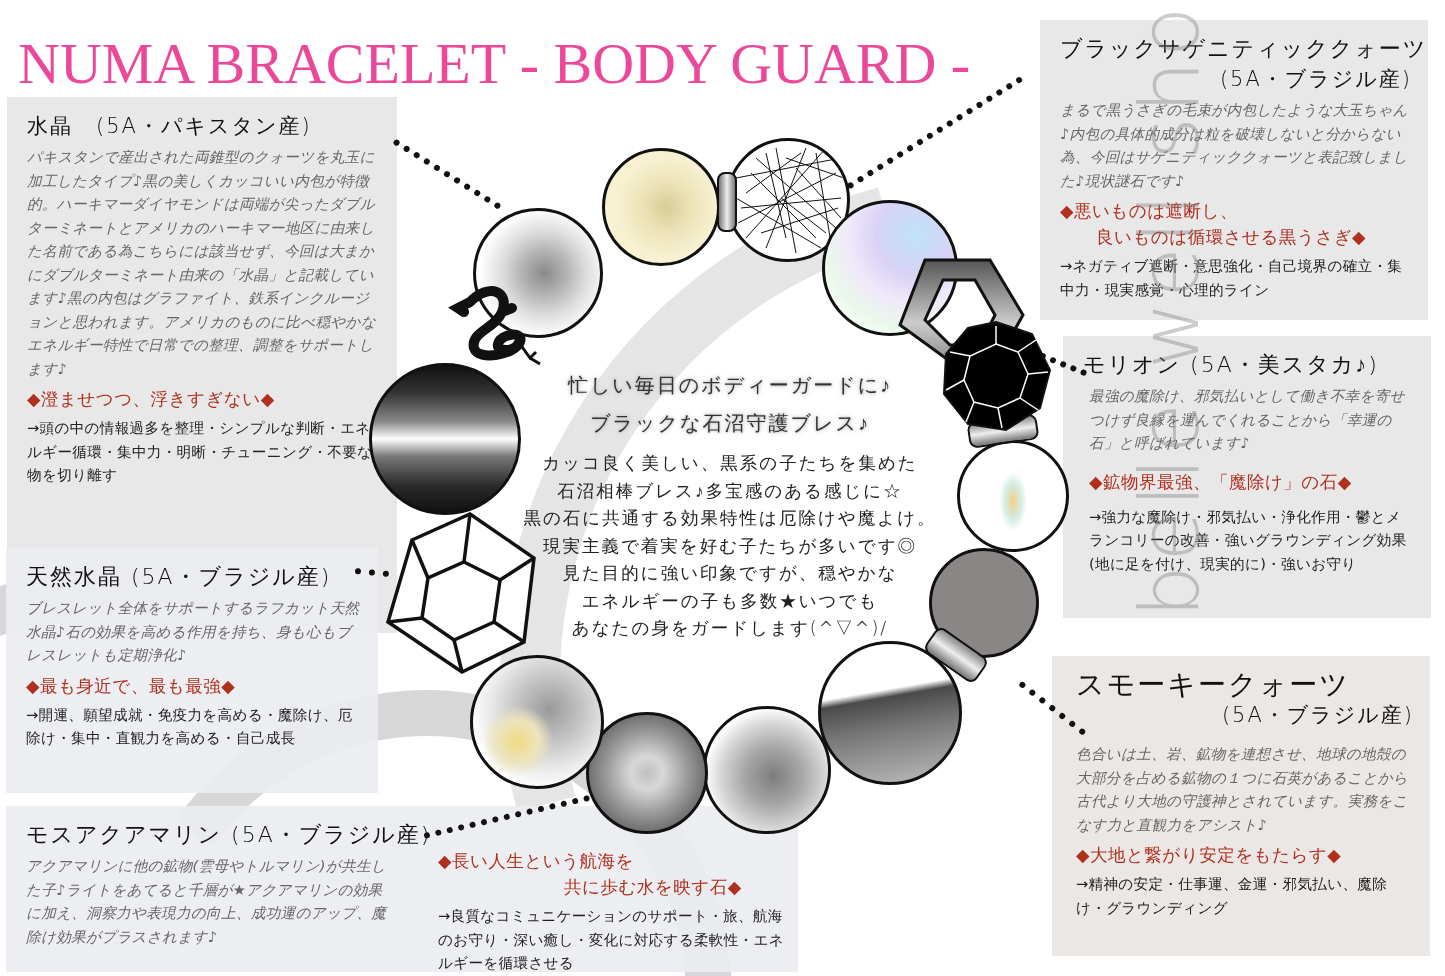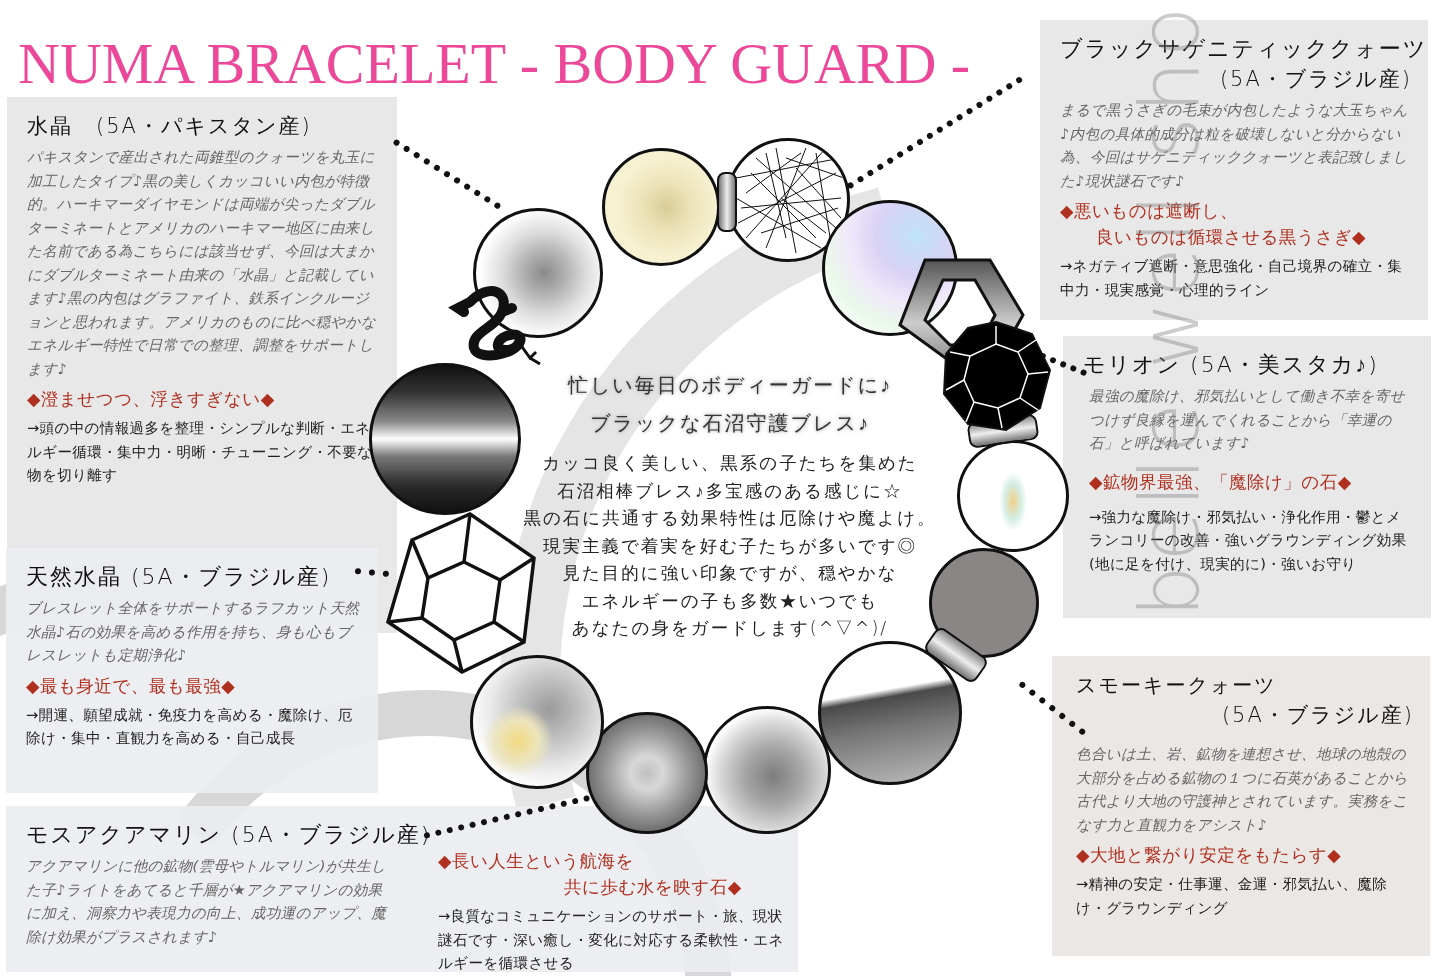--- a/index.html
+++ b/index.html
@@ -95,42 +95,42 @@
   <div class="phl">◆最も身近で、最も最強◆</div>
   <div class="peffect">→開運、願望成就・免疫力を高める・魔除け、厄除け・集中・直観力を高める・自己成長</div>
 </div>
 
 <div class="panel light" style="left:6px; top:806px; width:792px; height:166px;">
   <div class="ptitle" style="font-size:22px;">モスアクアマリン (5A・ブラジル産)</div>
   <div class="pdesc" style="width:370px;">アクアマリンに他の鉱物(雲母やトルマリン)が共生した子♪ライトをあてると千層が★アクアマリンの効果に加え、洞察力や表現力の向上、成功運のアップ、魔除け効果がプラスされます♪</div>
   <div style="position:absolute; left:432px; top:36px; width:350px;">
     <div class="phl">◆長い人生という航海を
 　　　　　　　共に歩む水を映す石◆</div>
-    <div class="peffect">→良質なコミュニケーションのサポート・旅、現状謎石です・深い癒し・変化に対応する柔軟性・エネルギーを循環させる</div>
+    <div class="peffect">→良質なコミュニケーションのサポート・旅、航海のお守り・深い癒し・変化に対応する柔軟性・エネルギーを循環させる</div>
   </div>
 </div>
 
 <div class="panel" style="left:1040px; top:20px; width:388px; height:300px; padding-left:20px;">
   <div class="ptitle" style="font-size:22px;">ブラックサゲニティッククォーツ</div>
   <div class="ptitle right">(5A・ブラジル産)</div>
   <div class="pdesc">まるで黒うさぎの毛束が内包したような大玉ちゃん♪内包の具体的成分は粒を破壊しないと分からない為、今回はサゲニティッククォーツと表記致しました♪現状謎石です♪</div>
   <div class="phl">◆悪いものは遮断し、
 　　良いものは循環させる黒うさぎ◆</div>
   <div class="peffect">→ネガティブ遮断・意思強化・自己境界の確立・集中力・現実感覚・心理的ライン</div>
 </div>
 
 <div class="panel" style="left:1063px; top:336px; width:368px; height:282px; padding-left:26px;">
   <div class="ptitle" style="margin-left:-6px; font-size:22px;">モリオン (5A・美スタカ♪)</div>
   <div class="pdesc">最強の魔除け、邪気払いとして働き不幸を寄せつけず良縁を運んでくれることから「幸運の石」と呼ばれています♪</div>
   <div class="phl" style="margin-top:14px;">◆鉱物界最強、「魔除け」の石◆</div>
   <div class="peffect" style="margin-top:10px;">→強力な魔除け・邪気払い・浄化作用・鬱とメランコリーの改善・強いグラウンディング効果(地に足を付け、現実的に)・強いお守り</div>
 </div>
 
 <div class="panel smoky" style="left:1052px; top:656px; width:378px; height:300px; padding-left:24px;">
-  <div class="ptitle" style="font-size:20px;">スモーキークォーツ</div>
+  <div class="ptitle" style="font-size:28px;">スモーキークォーツ</div>
   <div class="ptitle right">(5A・ブラジル産)</div>
   <div class="pdesc" style="margin-top:12px;">色合いは土、岩、鉱物を連想させ、地球の地殻の大部分を占める鉱物の１つに石英があることから古代より大地の守護神とされています。実務をこなす力と直観力をアシスト♪</div>
   <div class="phl">◆大地と繋がり安定をもたらす◆</div>
   <div class="peffect">→精神の安定・仕事運、金運・邪気払い、魔除け・グラウンディング</div>
 </div>
 
 <div class="watermark-text">belle well shop</div>
 
 <div class="dots" style="left:394px; top:138px; width:125px; transform:rotate(32deg);"></div>
 <div class="dots" style="left:848px; top:184px; width:205px; transform:rotate(-32deg);"></div>

